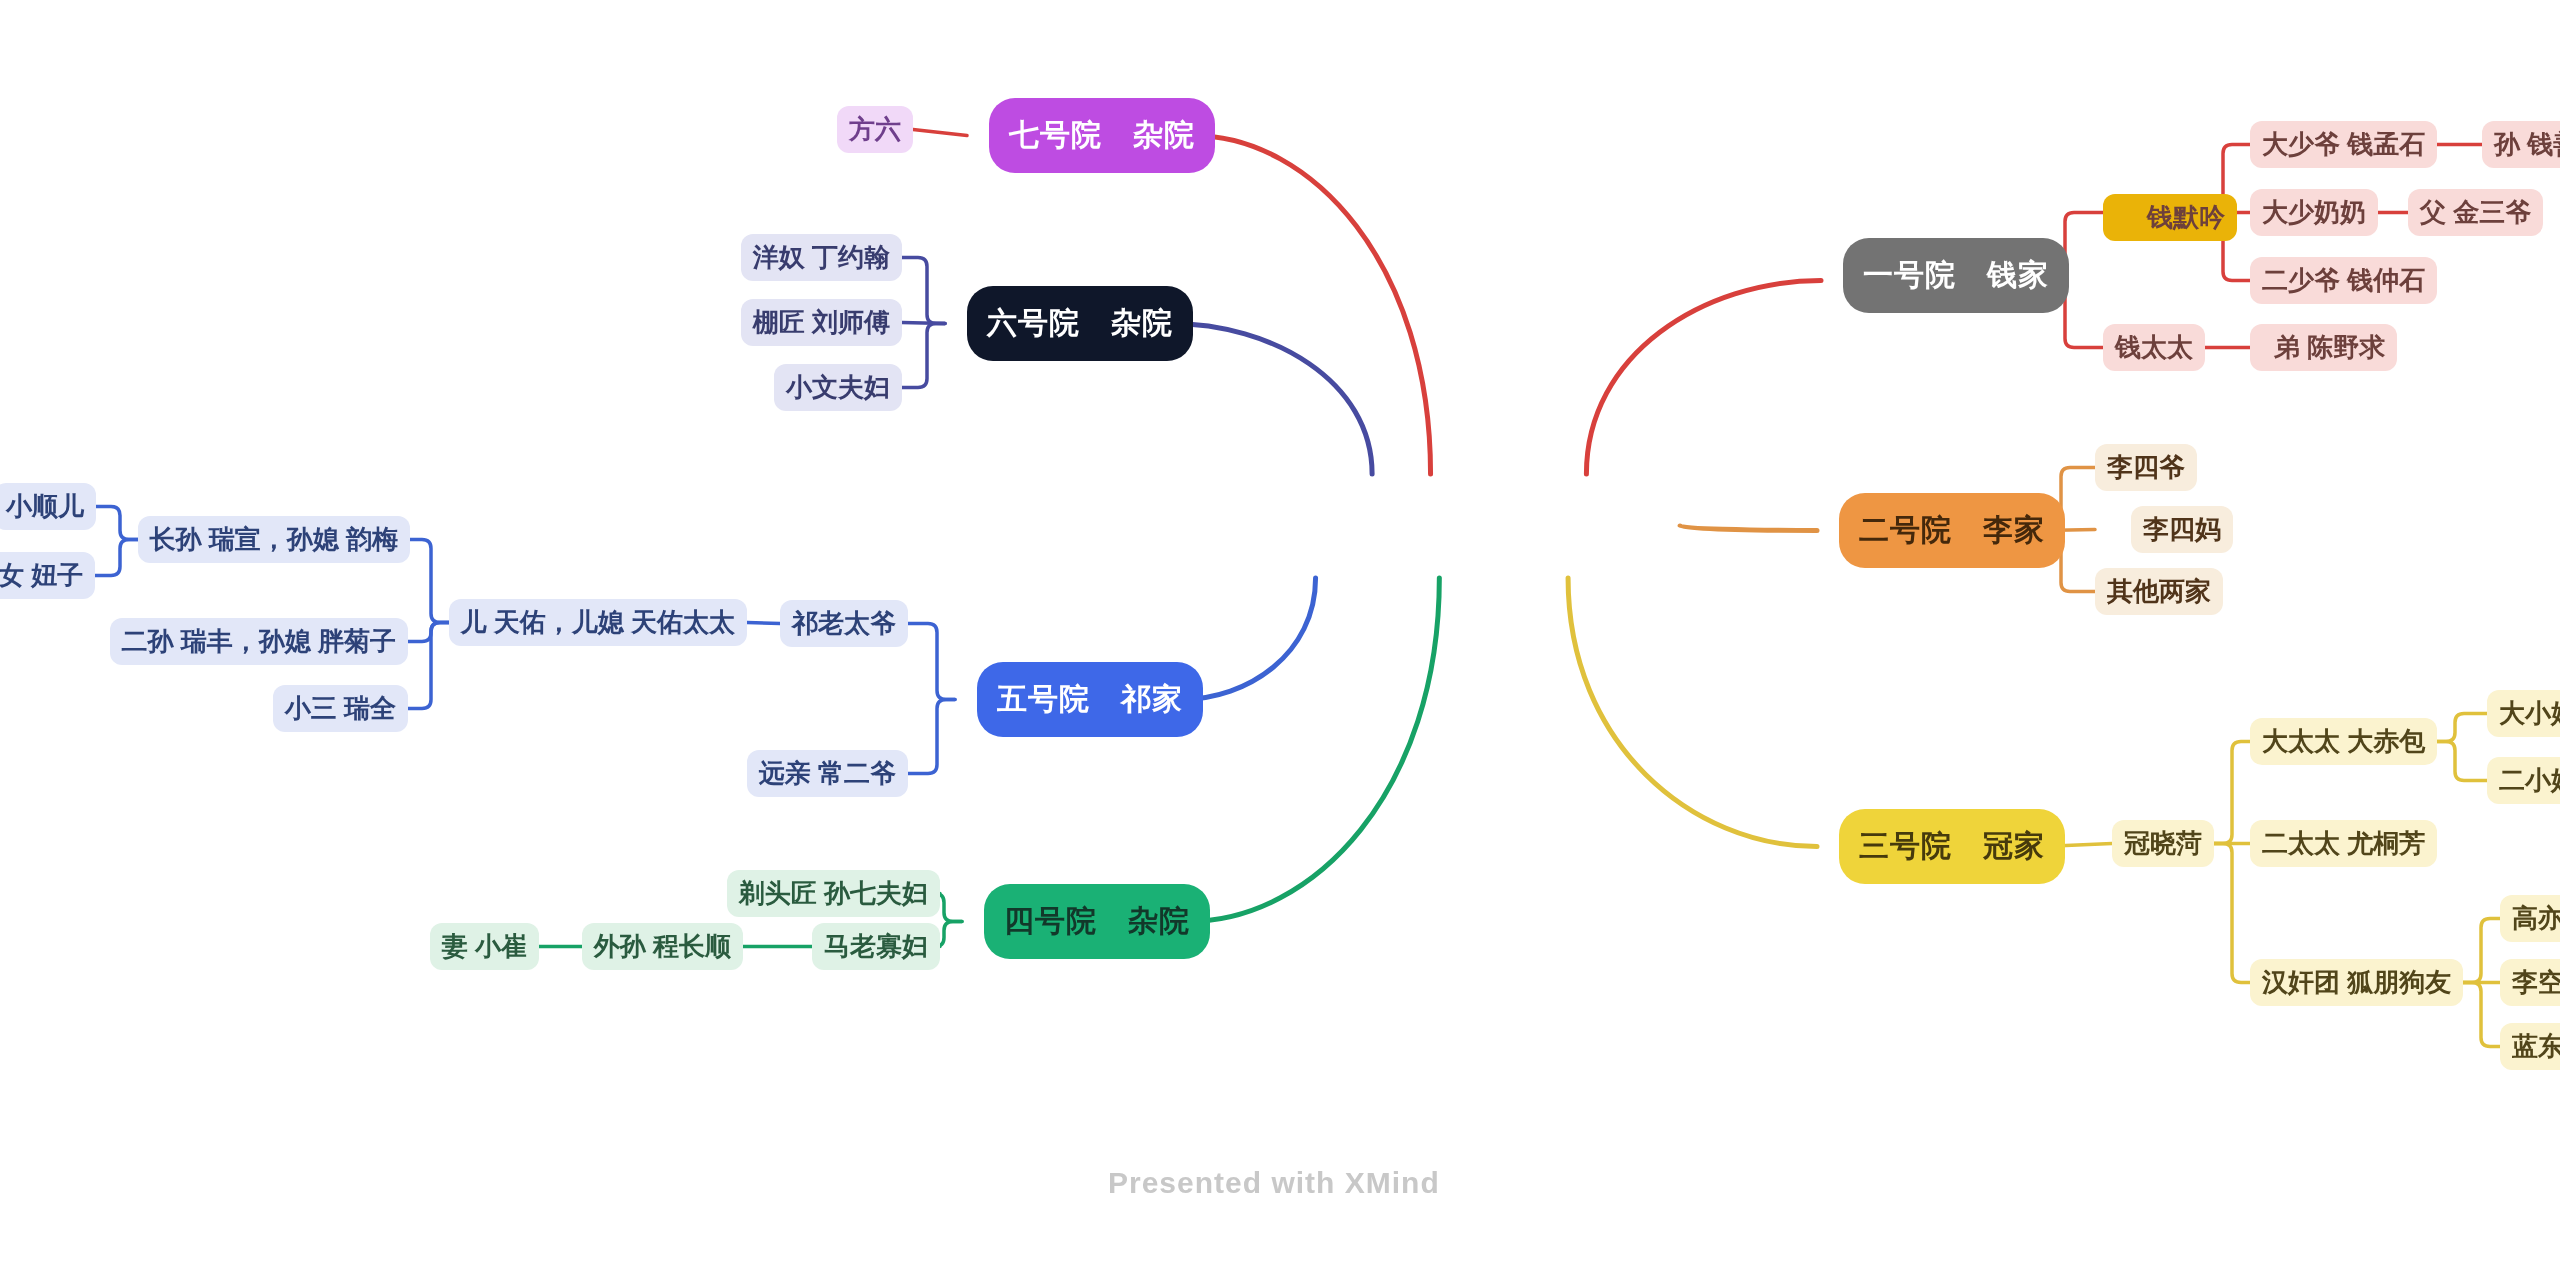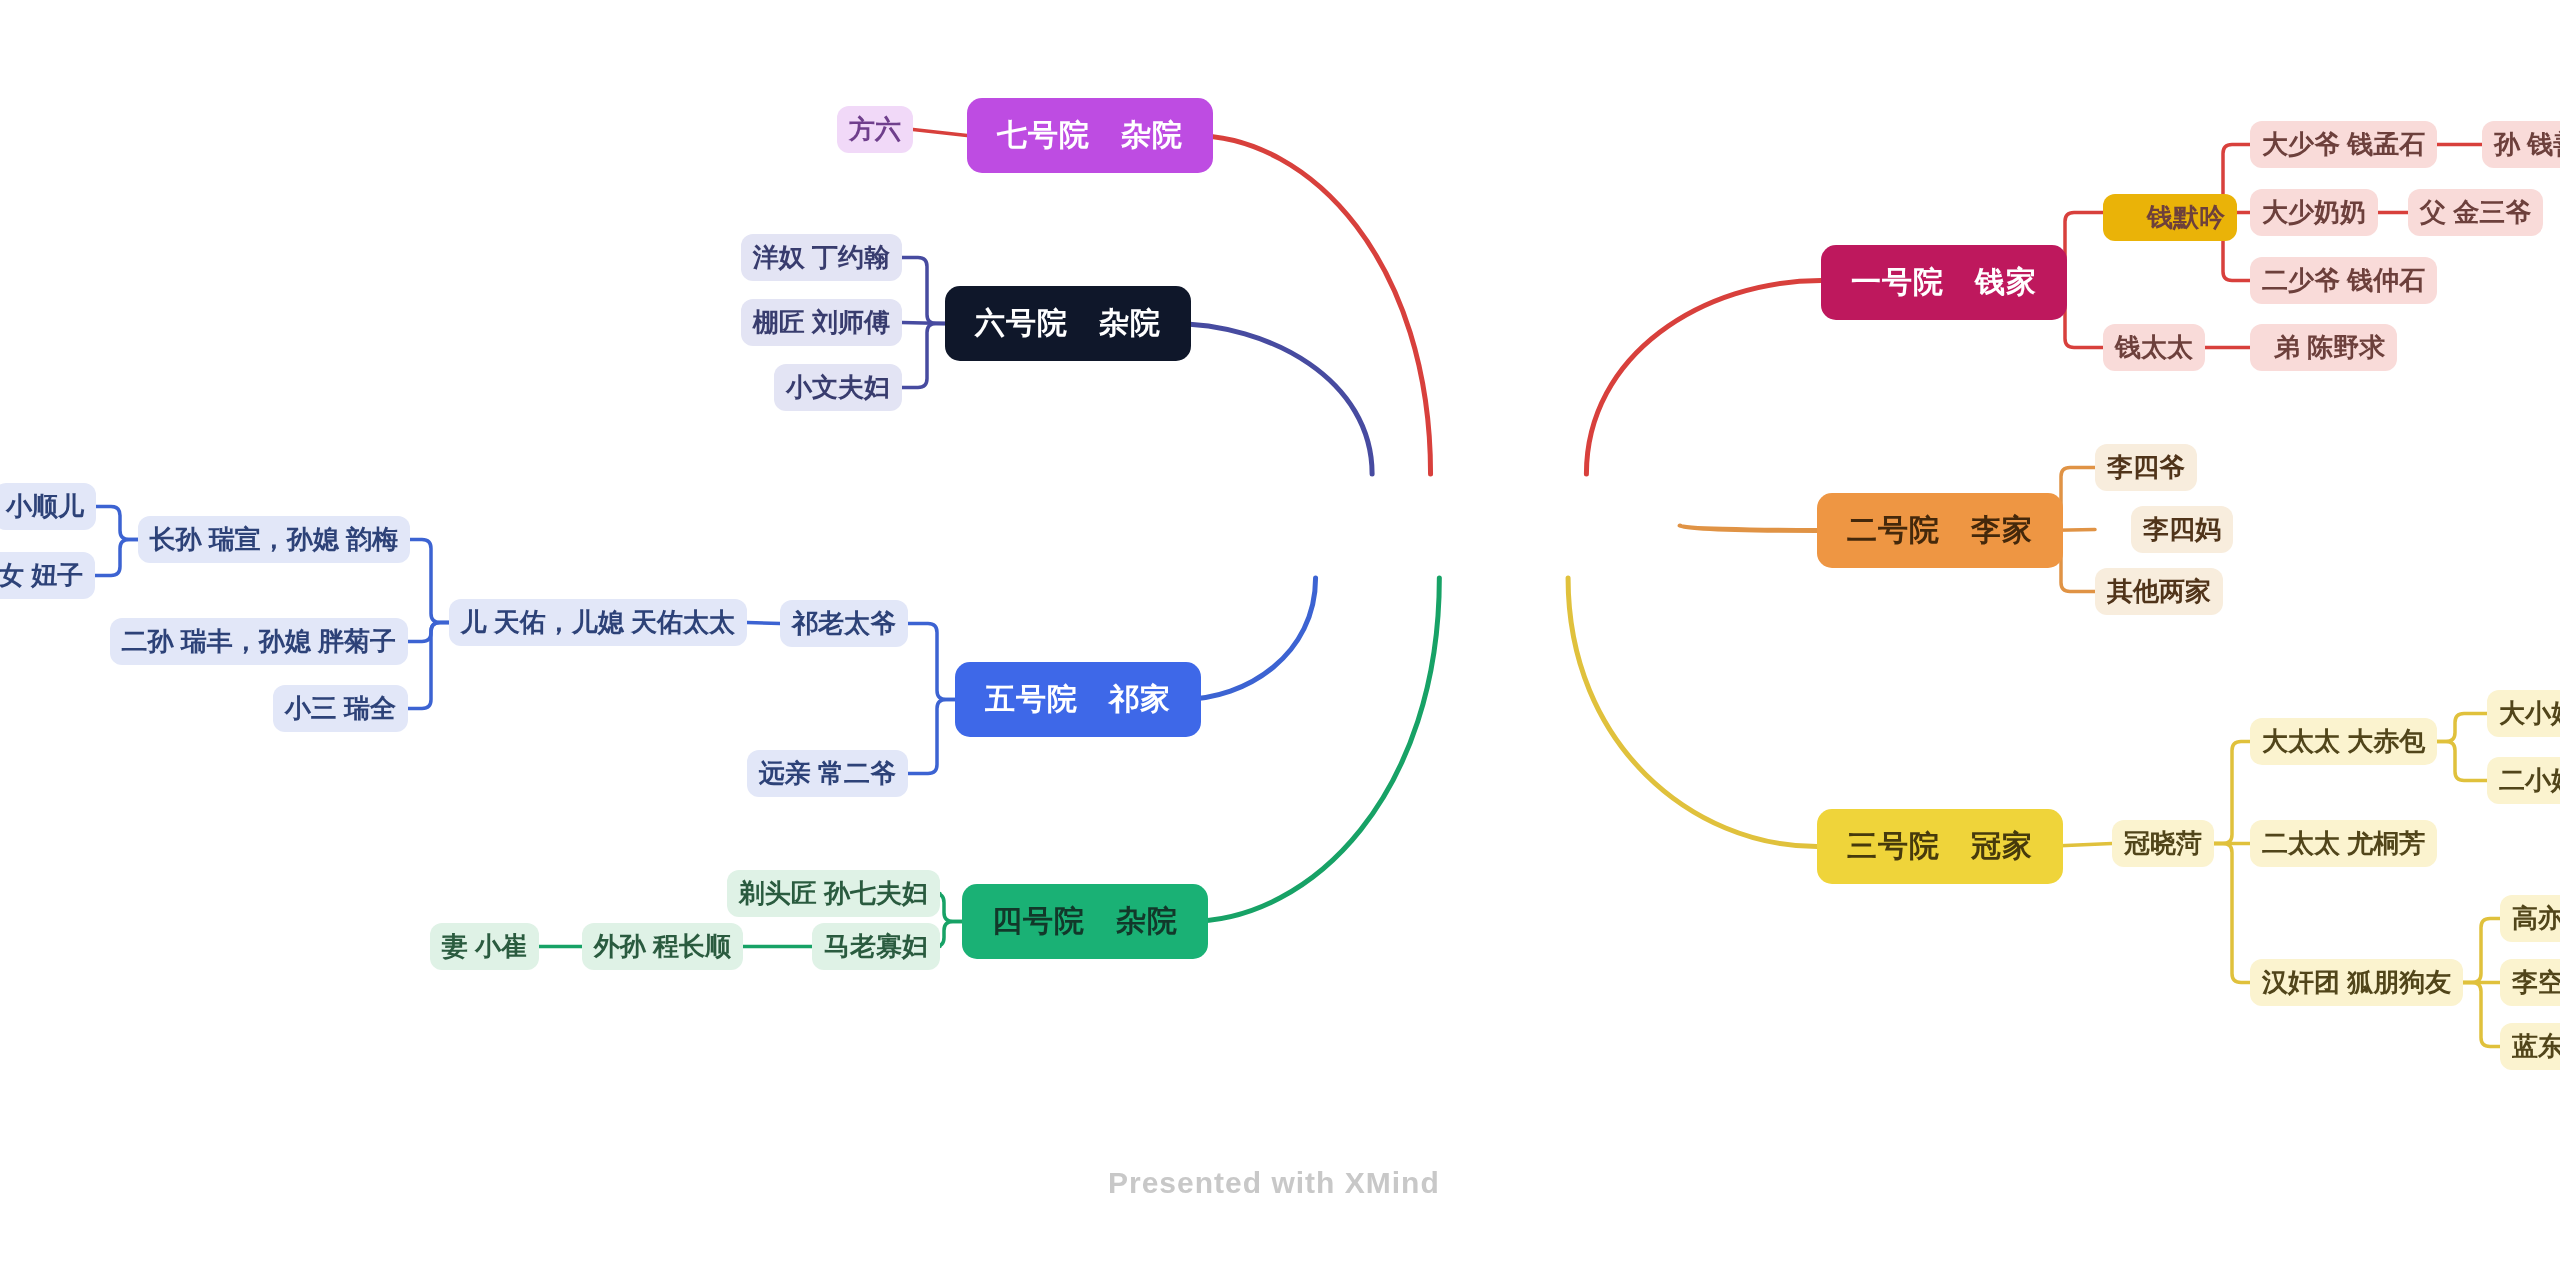--- a/index.html
+++ b/index.html
@@ -3,21 +3,21 @@
 <meta charset="utf-8">
 <style>
   html,body{margin:0;padding:0;background:#ffffff;}
   #stage{
     position:relative;width:2560px;height:1280px;overflow:hidden;background:#ffffff;
     font-family:"Liberation Sans","DejaVu Sans",sans-serif;
   }
   #wires{position:absolute;left:0;top:0;}
   .topic{position:absolute;white-space:nowrap;box-sizing:border-box;}
   .center{font-size:48px;font-weight:700;padding:20px 32px;border-radius:18px;letter-spacing:5px;}
-  .main{font-size:30px;font-weight:700;padding:17px 30px;border-radius:15px;letter-spacing:1px;}
+  .main{font-size:30px;font-weight:700;padding:17px 20px;border-radius:26px;letter-spacing:1px;margin-left:22px;}
   .child{font-size:26px;font-weight:600;padding:6px 12px;border-radius:12px;line-height:1.35;}
   .watermark{
     position:absolute;left:1108px;top:1166px;font-size:30px;font-weight:700;
     color:#c8c8c8;letter-spacing:1px;
   }
 </style>
 </head>
 <body>
 
 <div id="stage">
@@ -60,21 +60,21 @@
       <path d="M 582 946.5 L 539 946.5" fill="none" stroke="#17A266" stroke-width="3.5" stroke-linecap="round"></path>
       <path d="M 1430.554 474 C 1430.554 264.13 1311.777 135.5 1193 135.5" fill="none" stroke="#D8403C" stroke-width="5" stroke-linecap="round"></path>
       <path d="M 1372.108 474 C 1372.108 380.69 1271.554 323.5 1171 323.5" fill="none" stroke="#474BA0" stroke-width="5" stroke-linecap="round"></path>
       <path d="M 1586.41 474 C 1586.41 354.03 1703.705 280.5 1821 280.5" fill="none" stroke="#D8403C" stroke-width="5" stroke-linecap="round"></path>
       <path d="M 1680 526 C 1680 528.79 1748.5 530.5 1817 530.5" fill="none" stroke="#E09345" stroke-width="5" stroke-linecap="round"></path>
       <path d="M 1315.572 578 C 1315.572 653.33 1248.286 699.5 1181 699.5" fill="none" stroke="#3C63D2" stroke-width="5" stroke-linecap="round"></path>
       <path d="M 1439.34 578 C 1439.34 790.97 1313.67 921.5 1188 921.5" fill="none" stroke="#17A266" stroke-width="5" stroke-linecap="round"></path>
       <path d="M 1568.074 578 C 1568.074 744.47 1692.537 846.5 1817 846.5" fill="none" stroke="#E0C13C" stroke-width="5" stroke-linecap="round"></path>
     </svg>
   <div class="watermark">Presented with XMind</div>
-    <div class="topic main" style="background: #be185d; color: rgb(255, 255, 255); left: 1821px; top: 245px;">一号院　钱家</div>
+    <div class="topic main" style="background: #737373; color: rgb(255, 255, 255); left: 1821px; top: 238px;">一号院　钱家</div>
     <div class="topic child" style="background: #eab308; color: rgb(109, 64, 60); left: 2103px; top: 194px; padding-left: 44px;">钱默吟</div>
     <div class="topic child" style="background: rgb(249, 219, 217); color: rgb(109, 64, 60); left: 2103px; top: 324px;">钱太太</div>
     <div class="topic child" style="background: rgb(249, 219, 217); color: rgb(109, 64, 60); left: 2250px; top: 121px;">大少爷 钱孟石</div>
     <div class="topic child" style="background: rgb(249, 219, 217); color: rgb(109, 64, 60); left: 2482px; top: 121px;">孙 钱善</div>
     <div class="topic child" style="background: rgb(249, 219, 217); color: rgb(109, 64, 60); left: 2250px; top: 189px;">大少奶奶</div>
     <div class="topic child" style="background: rgb(249, 219, 217); color: rgb(109, 64, 60); left: 2408px; top: 189px;">父 金三爷</div>
     <div class="topic child" style="background: rgb(249, 219, 217); color: rgb(109, 64, 60); left: 2250px; top: 257px;">二少爷 钱仲石</div>
     <div class="topic child" style="background: rgb(249, 219, 217); color: rgb(109, 64, 60); left: 2250px; top: 324px; padding-left: 24px;">弟 陈野求</div>
     <div class="topic main" style="background: rgb(238, 150, 67); color: rgb(68, 40, 11); left: 1817px; top: 493px;">二号院　李家</div>
     <div class="topic child" style="background: rgb(248, 237, 221); color: rgb(80, 52, 26); left: 2095px; top: 444px;">李四爷</div>

